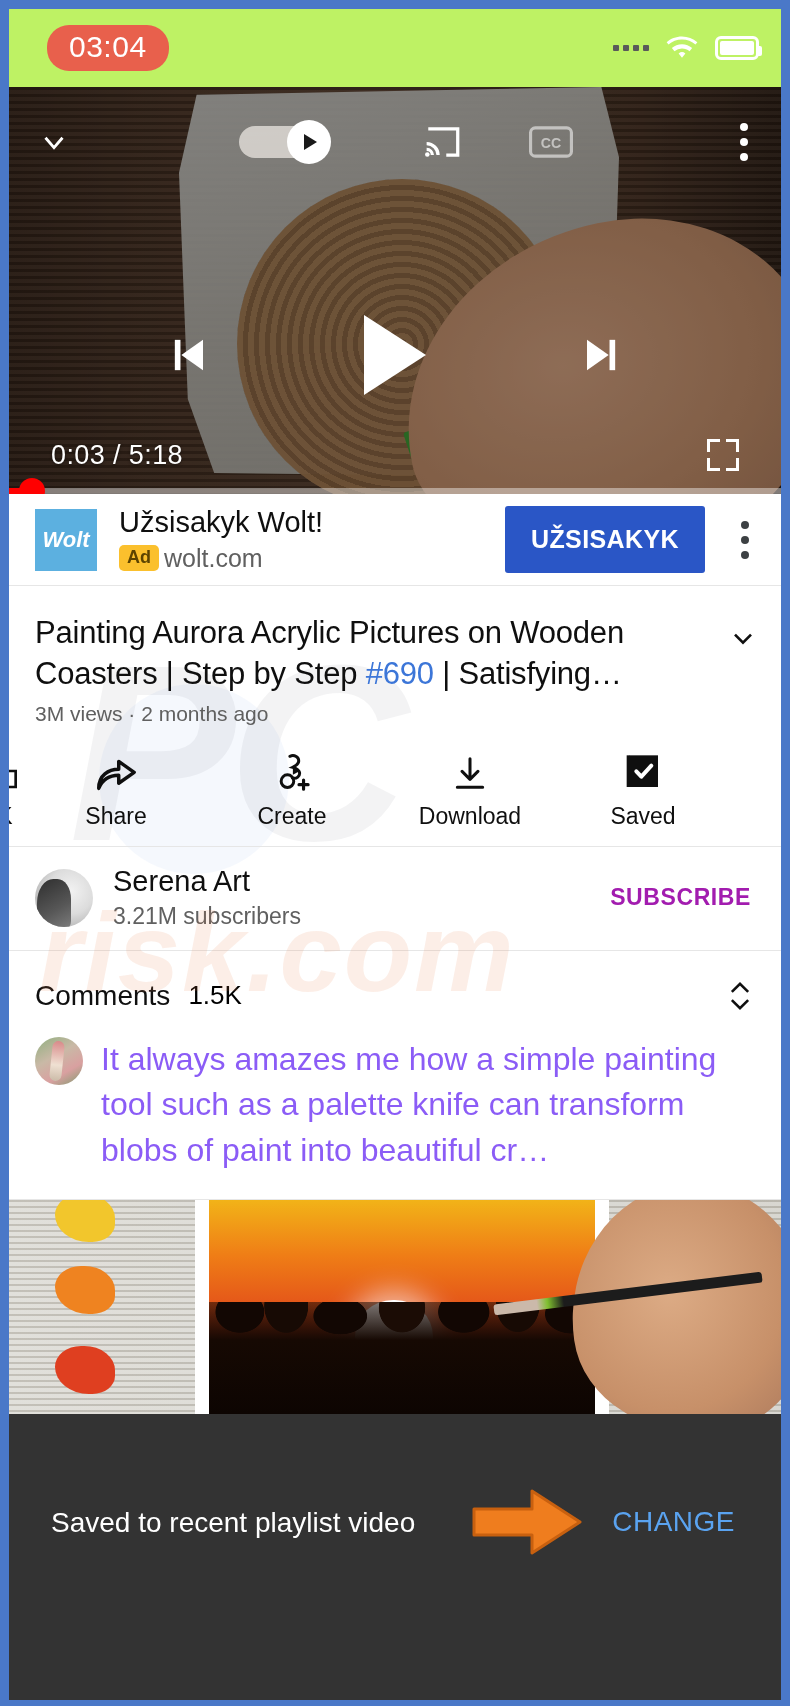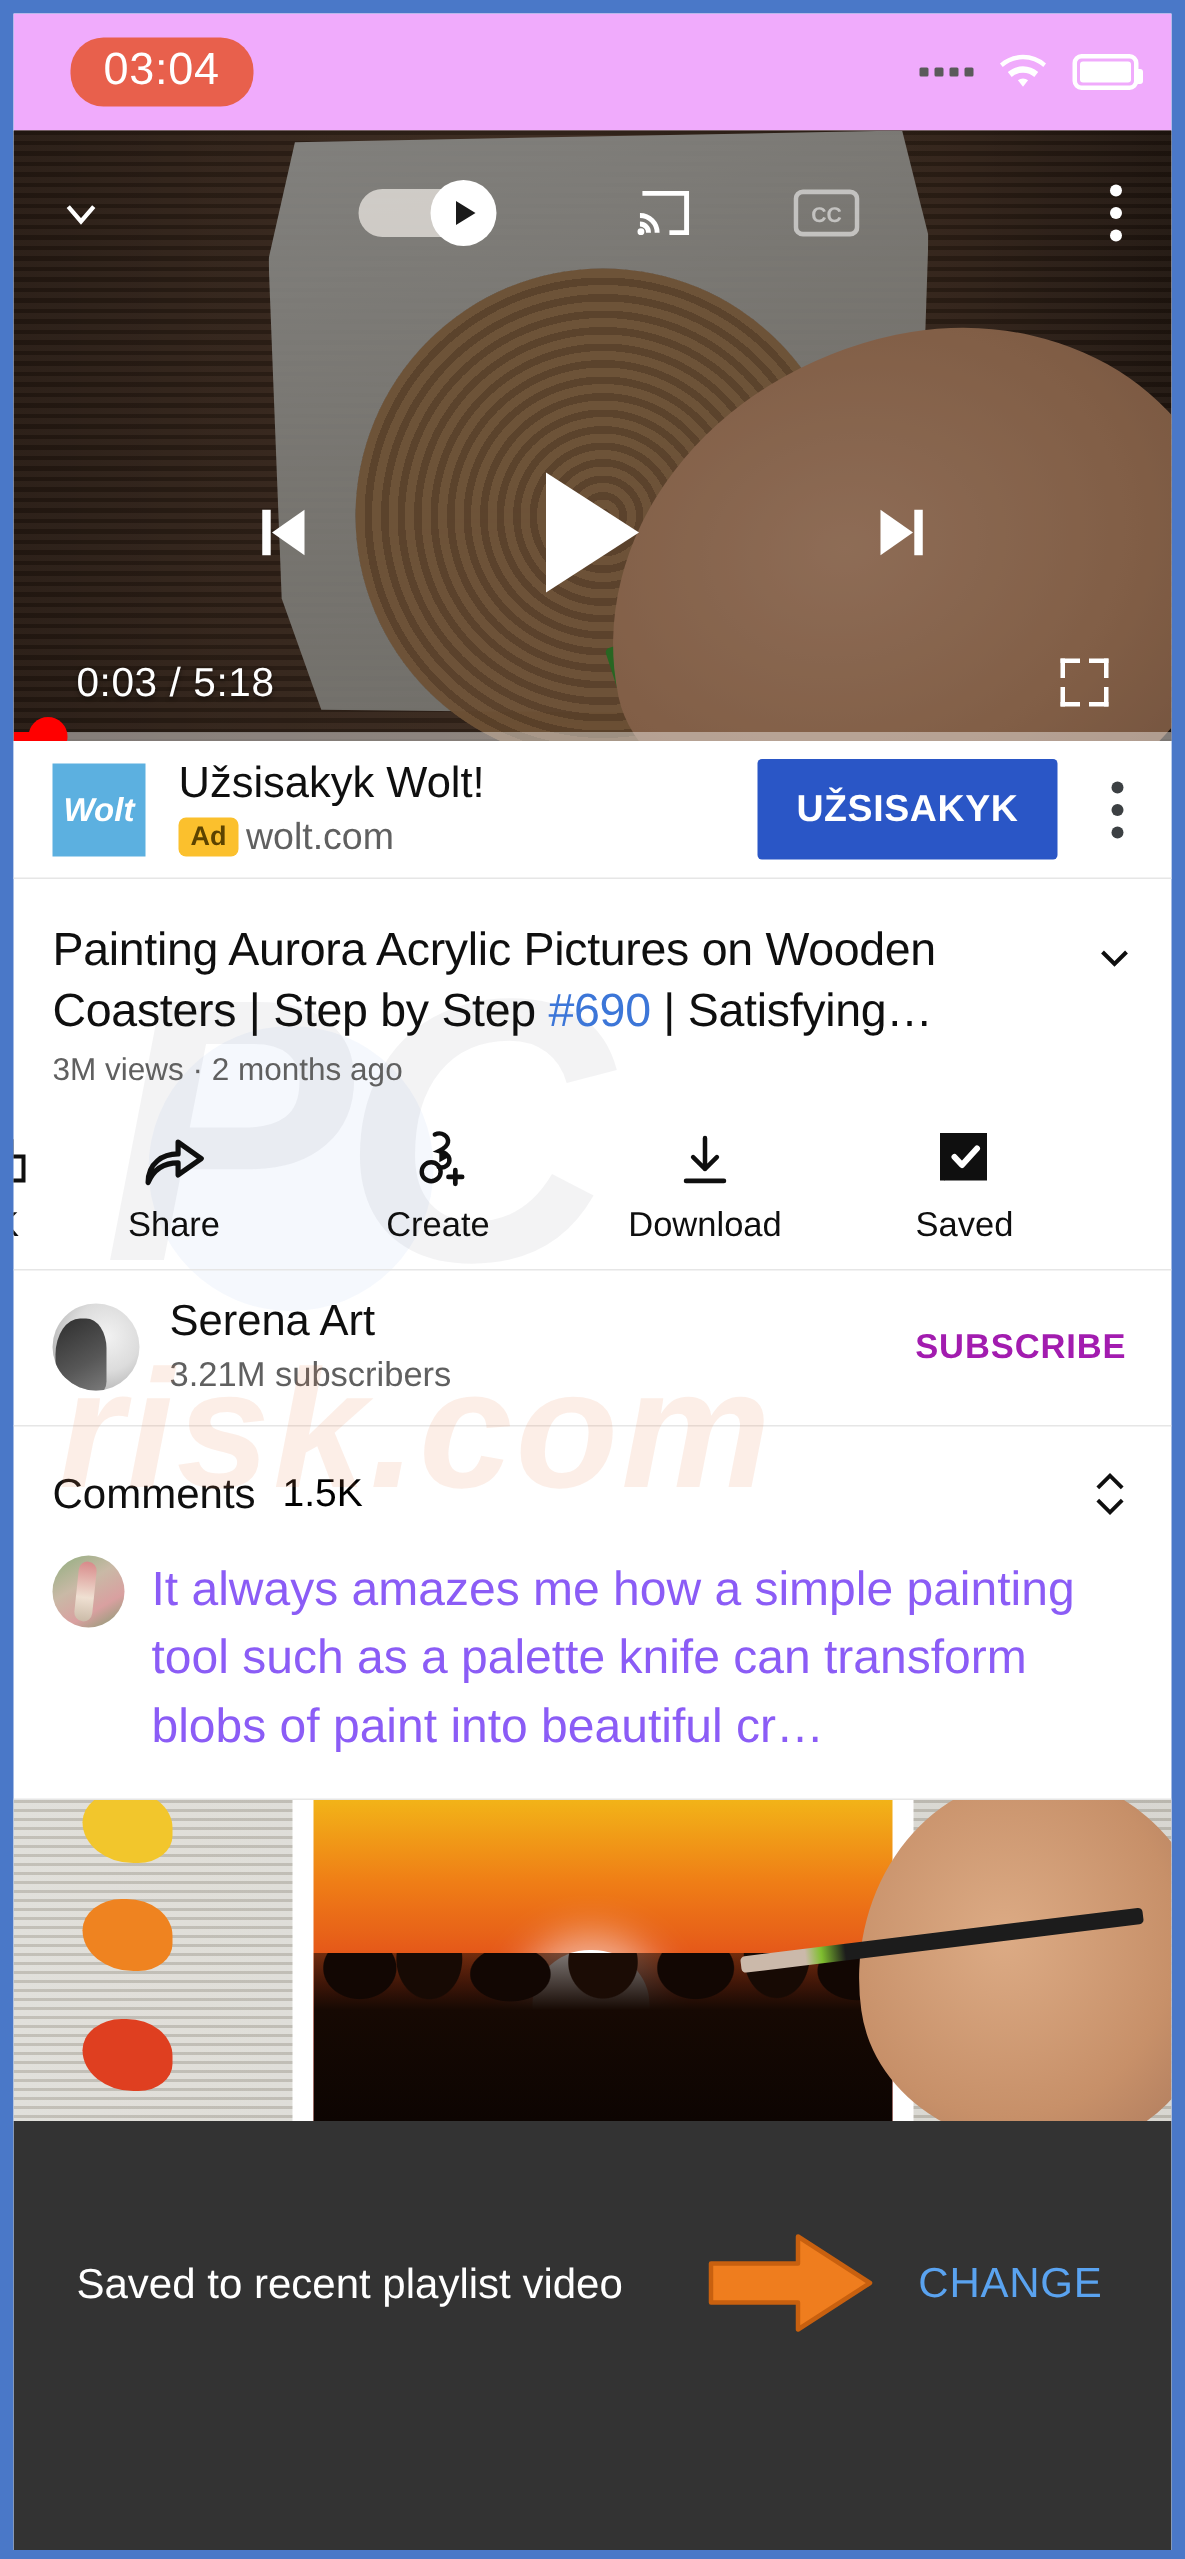--- a/index.html
+++ b/index.html
@@ -19,21 +19,21 @@
     position: relative;
     width: 772px; height: 1691px;
     background: #ffffff;
     overflow: hidden;
   }
 
   
   .statusbar {
     position: relative;
     height: 78px;
-    background: #f0abfc;
+    background: #bef264;
     display: flex; align-items: center;
     padding: 0 22px 0 38px;
   }
   .clock-badge {
     background: #e8604c;
     color: #ffffff;
     border-radius: 22px;
     padding: 7px 22px 9px 22px;
     font-size: 30px;
     letter-spacing: 0.5px;

